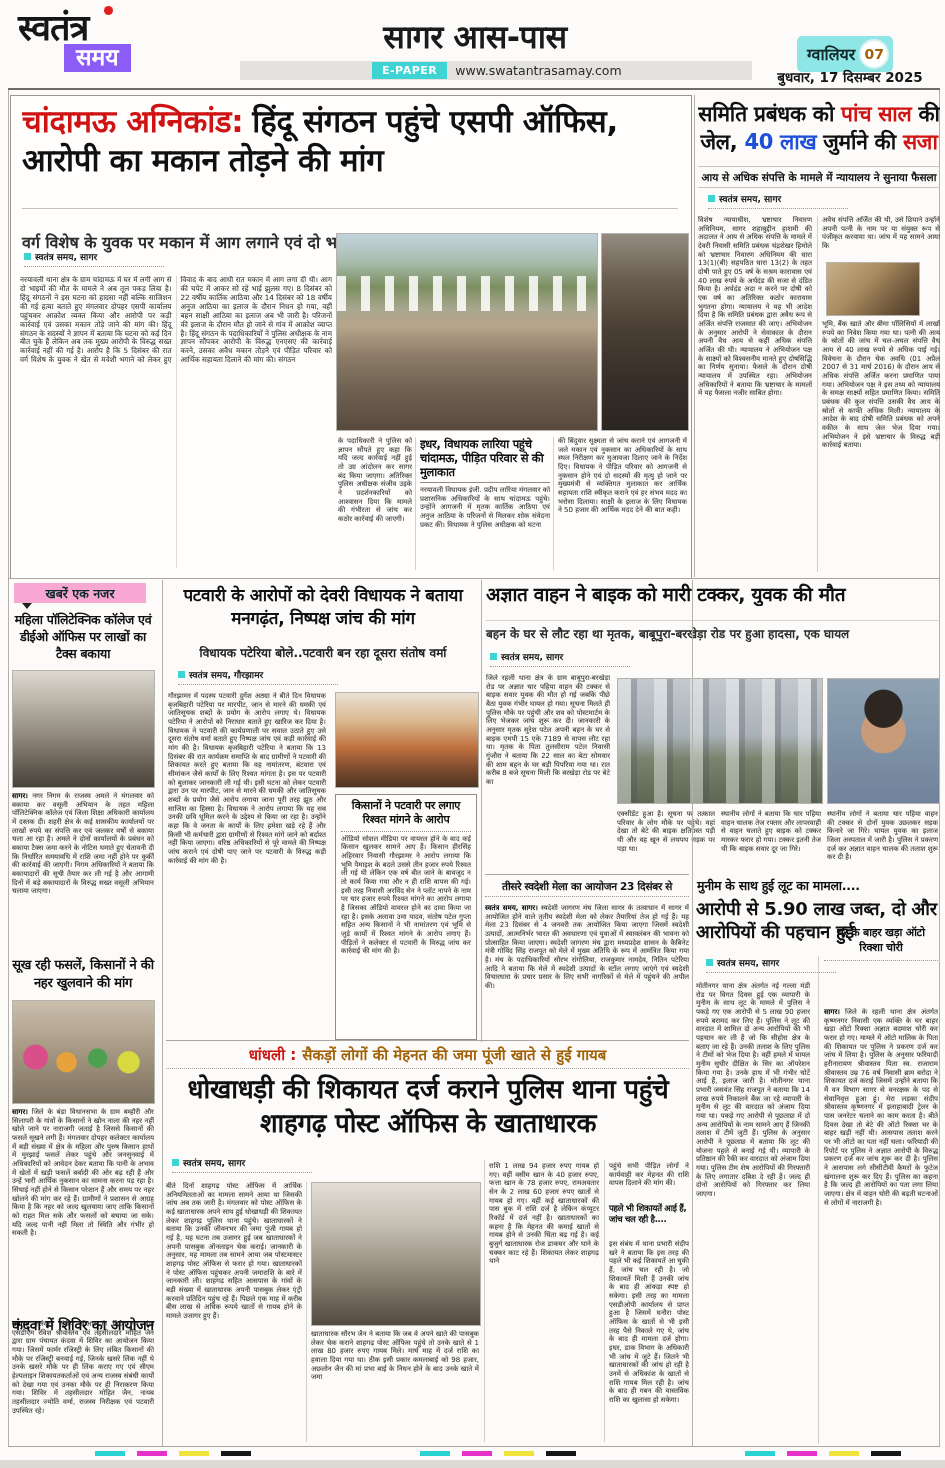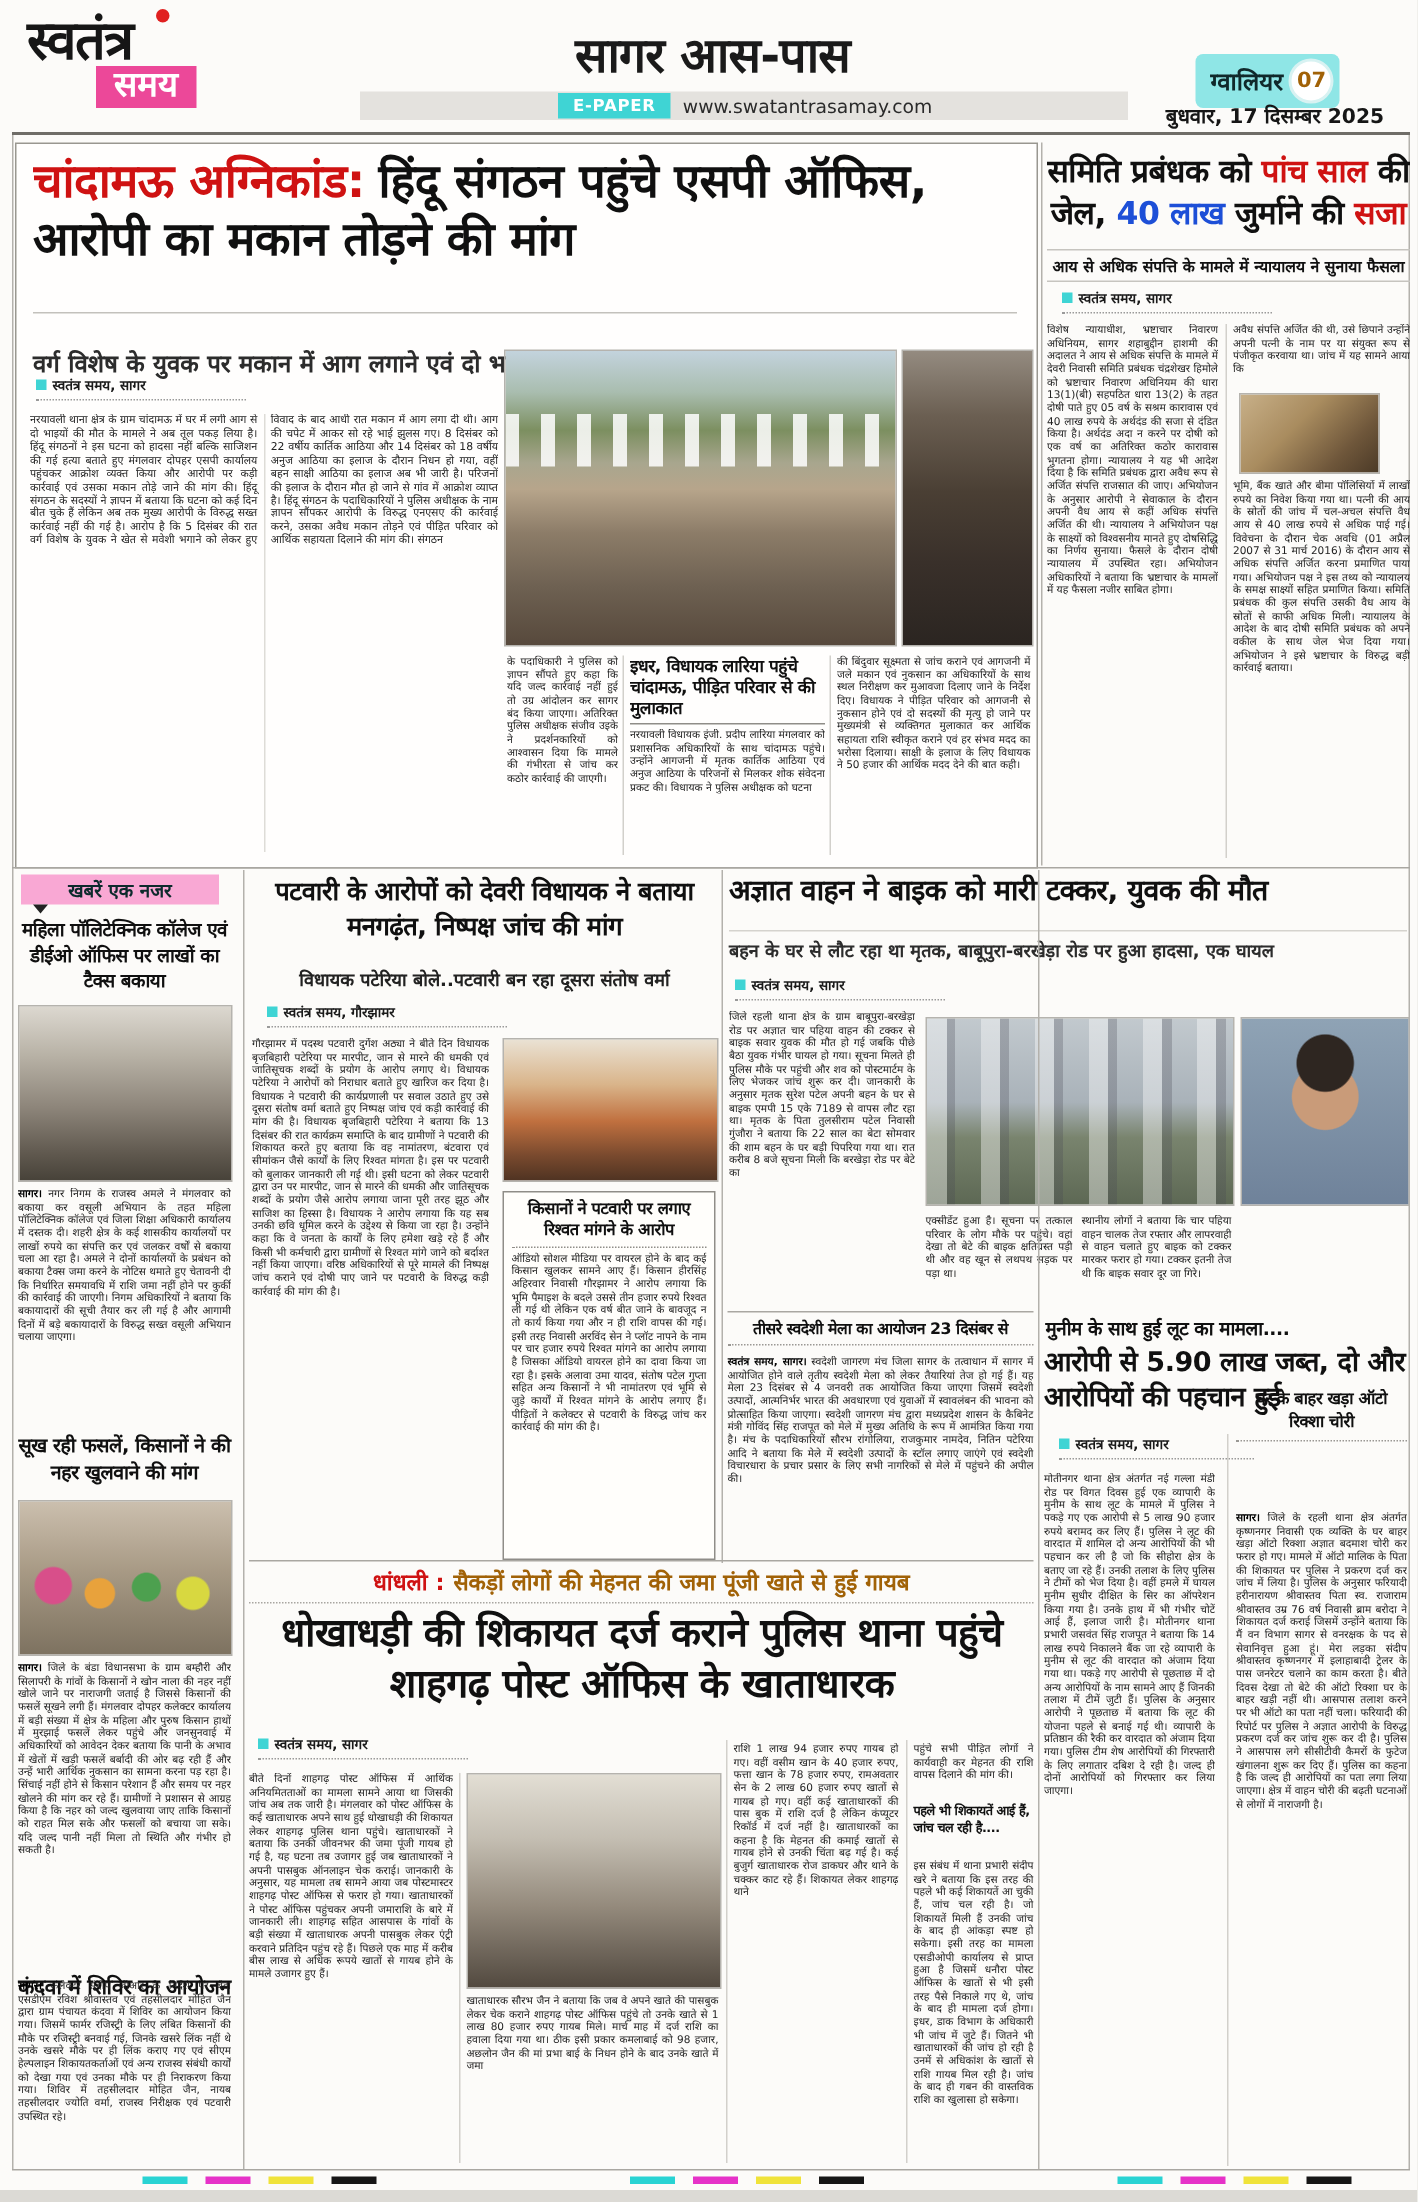--- a/index.html
+++ b/index.html
@@ -53,21 +53,21 @@
   .regmark{position:absolute;height:5px;width:30px;}
 </style>
 </head>
 <body>
 
 <div class="page">
 
   <div class="abs" style="left:18px;top:8px;width:150px;">
     <div style="font-size:36px;font-weight:800;color:#161616;letter-spacing:-1px;line-height:1.1;position:relative;">स्वतंत्र</div>
     <span class="abs" style="left:86px;top:-2px;width:9px;height:9px;border-radius:50%;background:#e02020;"></span>
-    <div style="background:#ec4899;color:#ffffff;font-size:23px;font-weight:800;padding:0 12px 2px;width:fit-content;margin:-4px 0 0 46px;line-height:1.15;">समय</div>
+    <div style="background:#8b5cf6;color:#ffffff;font-size:23px;font-weight:800;padding:0 12px 2px;width:fit-content;margin:-4px 0 0 46px;line-height:1.15;">समय</div>
   </div>
 
   <div class="abs center" style="left:330px;top:14px;width:290px;font-size:32px;font-weight:800;color:#1a1a1a;letter-spacing:-0.5px;">सागर आस-पास</div>
 
   <div class="abs" style="left:240px;top:61px;width:512px;height:19px;background:#e4e2de;display:flex;align-items:center;">
     <span style="margin-left:132px;background:#3fd4d4;color:#ffffff;font-weight:800;font-size:11px;padding:2px 10px;letter-spacing:0.5px;">E-PAPER</span>
     <span style="margin-left:8px;font-size:12.5px;color:#2a2a2a;">www.swatantrasamay.com</span>
   </div>
 
   <div class="abs edition-badge" style="left:797px;top:36px;">
@@ -169,20 +169,21 @@
   <div class="abs" style="left:486px;top:620px;width:452px;font-size:12px;font-weight:600;color:#2c2c2c;border-top:1px solid #d5d3ce;padding-top:4px;">बहन के घर से लौट रहा था मृतक, बाबूपुरा-बरखेड़ा रोड पर हुआ हादसा, एक घायल</div>
   <div class="abs byline" style="left:490px;top:650px;width:140px;">
     <span class="sq"></span>
     <span>स्वतंत्र समय, सागर</span>
   </div>
   <div class="abs just" style="left:486px;top:674px;width:124px;height:198px;">जिले रहली थाना क्षेत्र के ग्राम बाबूपुरा-बरखेड़ा रोड पर अज्ञात चार पहिया वाहन की टक्कर से बाइक सवार युवक की मौत हो गई जबकि पीछे बैठा युवक गंभीर घायल हो गया। सूचना मिलते ही पुलिस मौके पर पहुंची और शव को पोस्टमार्टम के लिए भेजकर जांच शुरू कर दी। जानकारी के अनुसार मृतक सुरेश पटेल अपनी बहन के घर से बाइक एमपी 15 एके 7189 से वापस लौट रहा था। मृतक के पिता तुलसीराम पटेल निवासी गुंजौरा ने बताया कि 22 साल का बेटा सोमवार की शाम बहन के घर बड़ी पिपरिया गया था। रात करीब 8 बजे सूचना मिली कि बरखेड़ा रोड पर बेटे का</div>
   <div class="photo ph-pillars" style="left:617px;top:678px;width:204px;height:124px;"></div>
   <div class="photo ph-portrait" style="left:827px;top:678px;width:111px;height:124px;"></div>
   <div class="abs just" style="left:617px;top:810px;width:98px;height:60px;">एक्सीडेंट हुआ है। सूचना पर तत्काल परिवार के लोग मौके पर पहुंचे। वहां देखा तो बेटे की बाइक क्षतिग्रस्त पड़ी थी और वह खून से लथपथ सड़क पर पड़ा था।</div>
   <div class="abs just" style="left:721px;top:810px;width:100px;height:60px;">स्थानीय लोगों ने बताया कि चार पहिया वाहन चालक तेज रफ्तार और लापरवाही से वाहन चलाते हुए बाइक को टक्कर मारकर फरार हो गया। टक्कर इतनी तेज थी कि बाइक सवार दूर जा गिरे।</div>
+  <div class="abs just" style="left:827px;top:810px;width:111px;height:60px;">स्थानीय लोगों ने बताया चार पहिया वाहन की टक्कर से दोनों युवक उछलकर सड़क किनारे जा गिरे। घायल युवक का इलाज जिला अस्पताल में जारी है। पुलिस ने प्रकरण दर्ज कर अज्ञात वाहन चालक की तलाश शुरू कर दी है।</div>
 
   <div class="hline" style="left:485px;top:874px;width:204px;"></div>
   <div class="abs hl center" style="left:485px;top:880px;width:204px;font-size:10.5px;border-bottom:1px dotted #9a9894;padding-bottom:3px;">तीसरे स्वदेशी मेला का आयोजन 23 दिसंबर से</div>
   <div class="abs just" style="left:485px;top:904px;width:204px;height:132px;">
     <span class="dl">स्वतंत्र समय, सागर।</span>
     <span>स्वदेशी जागरण मंच जिला सागर के तत्वाधान में सागर में आयोजित होने वाले तृतीय स्वदेशी मेला को लेकर तैयारियां तेज हो गई हैं। यह मेला 23 दिसंबर से 4 जनवरी तक आयोजित किया जाएगा जिसमें स्वदेशी उत्पादों, आत्मनिर्भर भारत की अवधारणा एवं युवाओं में स्वावलंबन की भावना को प्रोत्साहित किया जाएगा। स्वदेशी जागरण मंच द्वारा मध्यप्रदेश शासन के कैबिनेट मंत्री गोविंद सिंह राजपूत को मेले में मुख्य अतिथि के रूप में आमंत्रित किया गया है। मंच के पदाधिकारियों सौरभ रांगोलिया, राजकुमार नामदेव, नितिन पटेरिया आदि ने बताया कि मेले में स्वदेशी उत्पादों के स्टॉल लगाए जाएंगे एवं स्वदेशी विचारधारा के प्रचार प्रसार के लिए सभी नागरिकों से मेले में पहुंचने की अपील की।</span>
   </div>
 
   <div class="vline" style="left:692px;top:580px;height:866px;"></div>
   <div class="abs hl" style="left:697px;top:878px;width:242px;font-size:12.5px;">मुनीम के साथ हुई लूट का मामला....</div>

